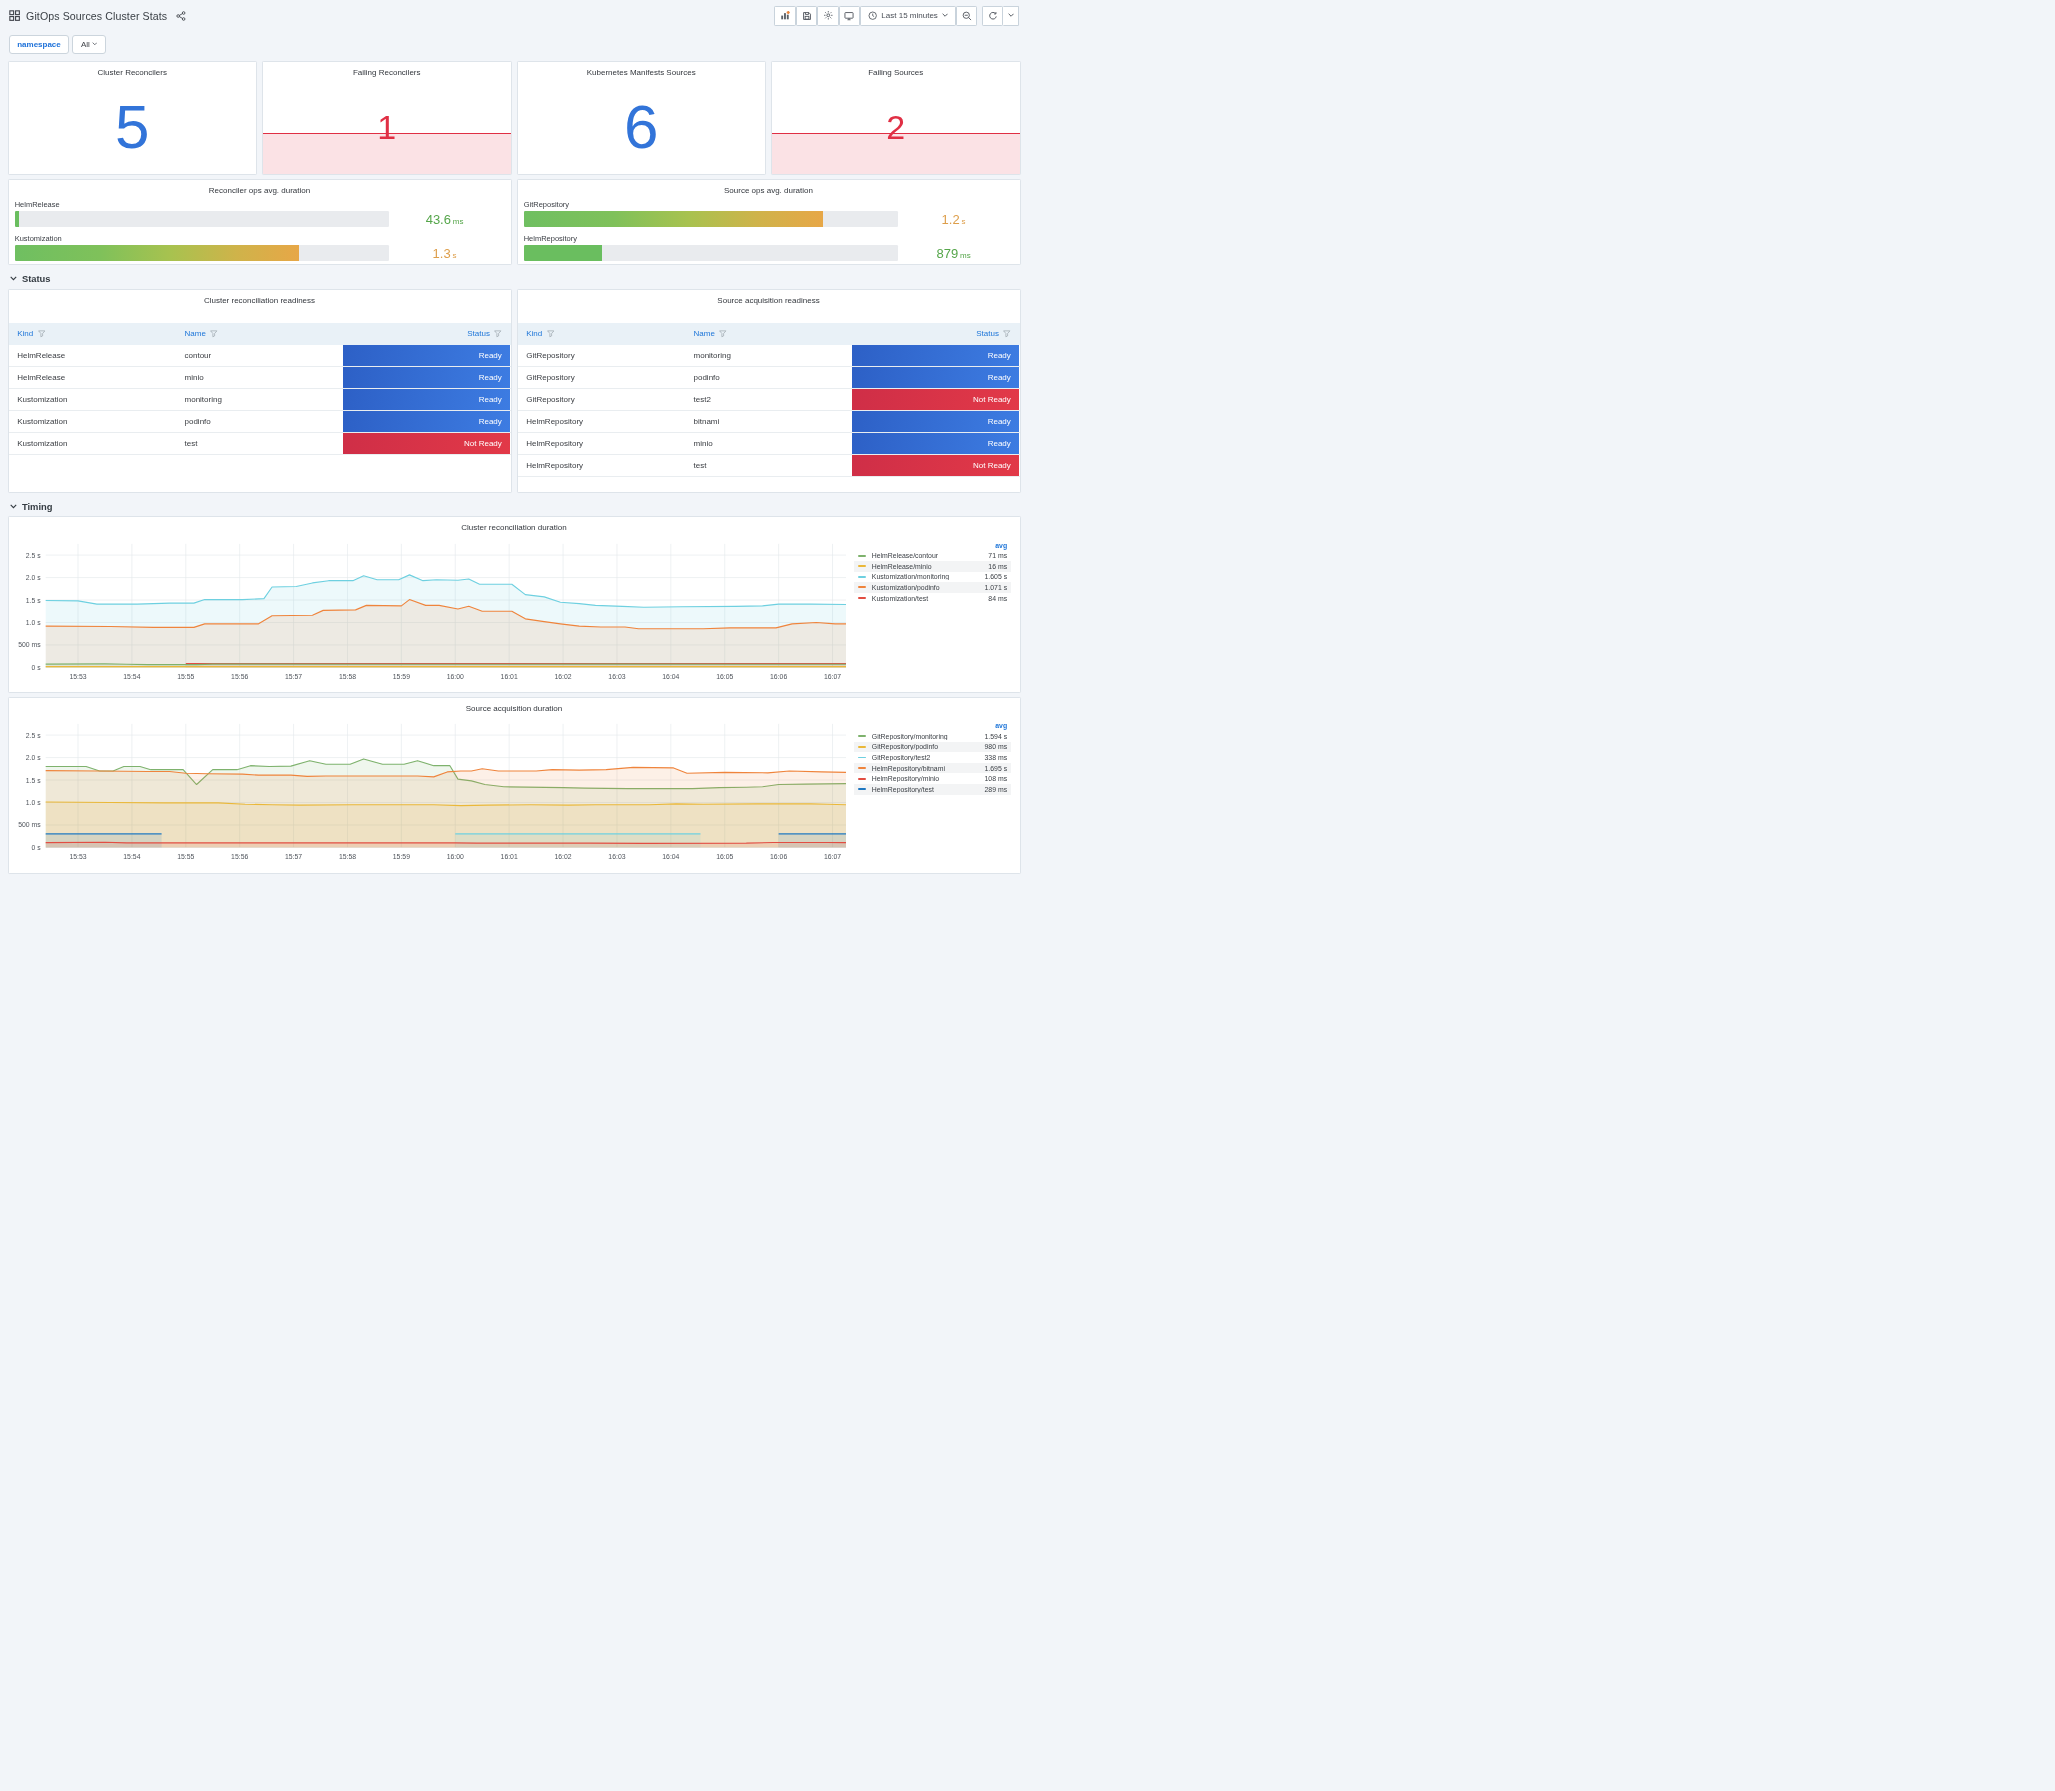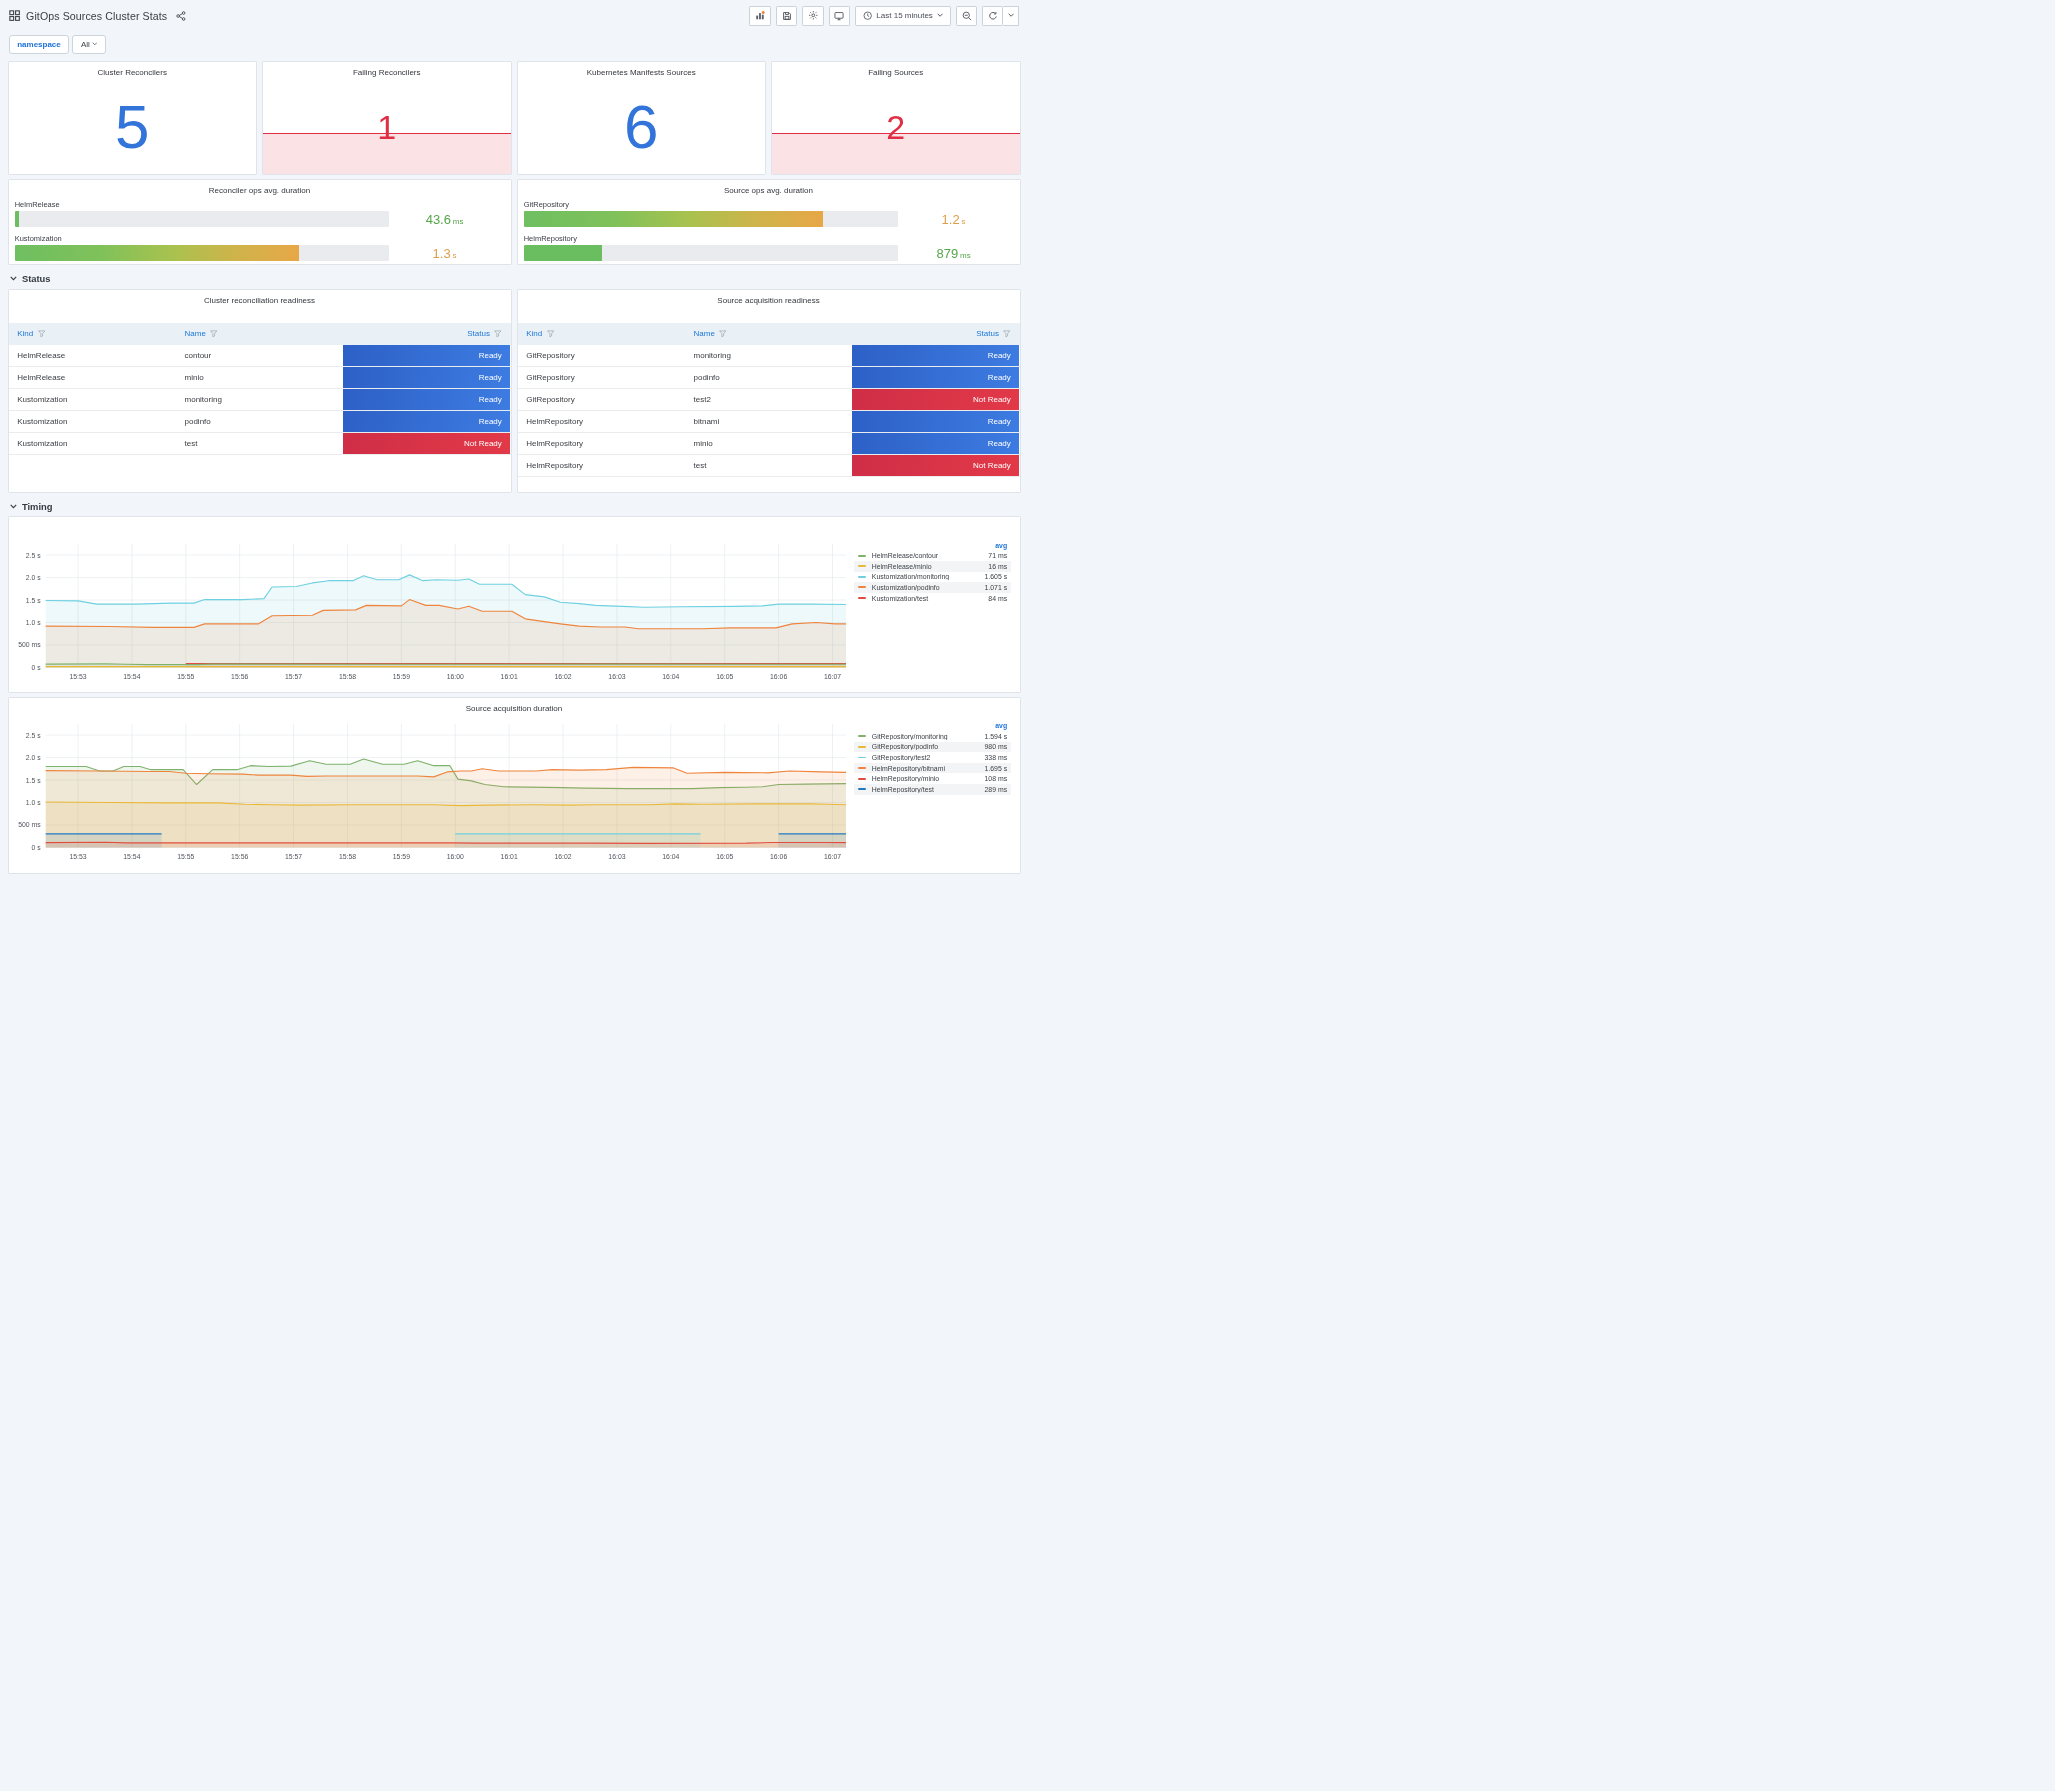--- a/index.html
+++ b/index.html
@@ -3,21 +3,21 @@
 <meta charset="utf-8">
 <style>
   html,body{margin:0;padding:0}
   body{width:1028px;background:#f2f5f9;font-family:"Liberation Sans",sans-serif;color:#3e4147}
   svg{display:block}
   .topbar{display:flex;align-items:center;padding:5px 8.7px 2.5px;height:21px}
   .title{font-size:10.6px;font-weight:500;color:#3b4046;margin-left:6.2px;letter-spacing:0.1px}
   .share{margin-left:8.7px;display:flex;align-items:center}
   .spacer{flex:1}
   .tb-btn{display:inline-flex;align-items:center;justify-content:center;height:20px;min-width:21px;
-    background:#fff;border:0.6px solid #c9d3dc;border-radius:1.2px;margin-left:5px;color:#4a4f57;
+    background:#fff;border:0.6px solid #c9d3dc;border-radius:1.2px;color:#4a4f57;
     font-size:8px;padding:0 4.4px;cursor:pointer;box-sizing:border-box}
   .tb-time{padding:0 6.9px;gap:4.4px;font-weight:500}
   .split{display:inline-flex;margin-left:5px}
   .split .tb-btn{margin-left:0}
   .split .tb-btn+.tb-btn{border-left:0;min-width:16px}
   .var-row{display:flex;padding:6.2px 8.7px 7.5px;gap:3.1px}
   .chip{height:19px;border:0.6px solid #ccd5dd;background:#fff;border-radius:3px;display:inline-flex;
     align-items:center;padding:0 7.5px;font-size:8px;box-sizing:border-box;cursor:pointer}
   .chip.lab{color:#1f72d9;font-weight:bold}
   .chip.val{color:#3e4147;gap:2px}
@@ -355,20 +355,21 @@
     <div class="section">
       <span class="icon">
         <svg width="6.9" height="5" viewBox="0 0 10 7" fill="none" stroke="#343b42" stroke-width="1.6">
           <path d="M1 1.2l4 4 4-4"></path>
         </svg>
       </span>
       <span>Timing</span>
     </div>
     <div class="row">
       <div class="panel chartpanel">
+        <div class="ptitle">Cluster reconciliation duration</div>
         <div class="chartwrap">
           <svg width="839" height="150" viewBox="0 0 1345 240">
             <line x1="105.8" x2="105.8" y1="14" y2="212" stroke="#e4e8ec"></line>
             <text class="tick" x="105.8" y="231" text-anchor="middle">15:53</text>
             <line x1="192.2" x2="192.2" y1="14" y2="212" stroke="#e4e8ec"></line>
             <text class="tick" x="192.2" y="231" text-anchor="middle">15:54</text>
             <line x1="278.6" x2="278.6" y1="14" y2="212" stroke="#e4e8ec"></line>
             <text class="tick" x="278.6" y="231" text-anchor="middle">15:55</text>
             <line x1="365.0" x2="365.0" y1="14" y2="212" stroke="#e4e8ec"></line>
             <text class="tick" x="365.0" y="231" text-anchor="middle">15:56</text>

